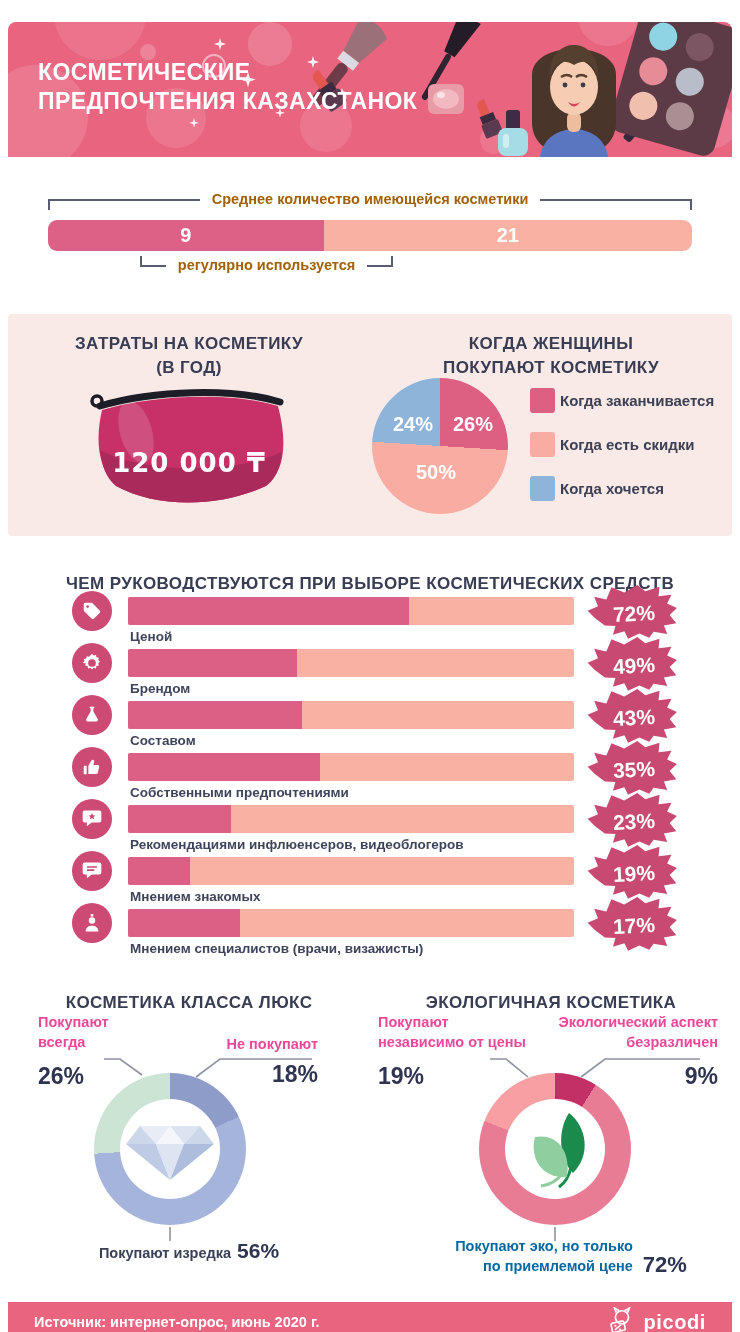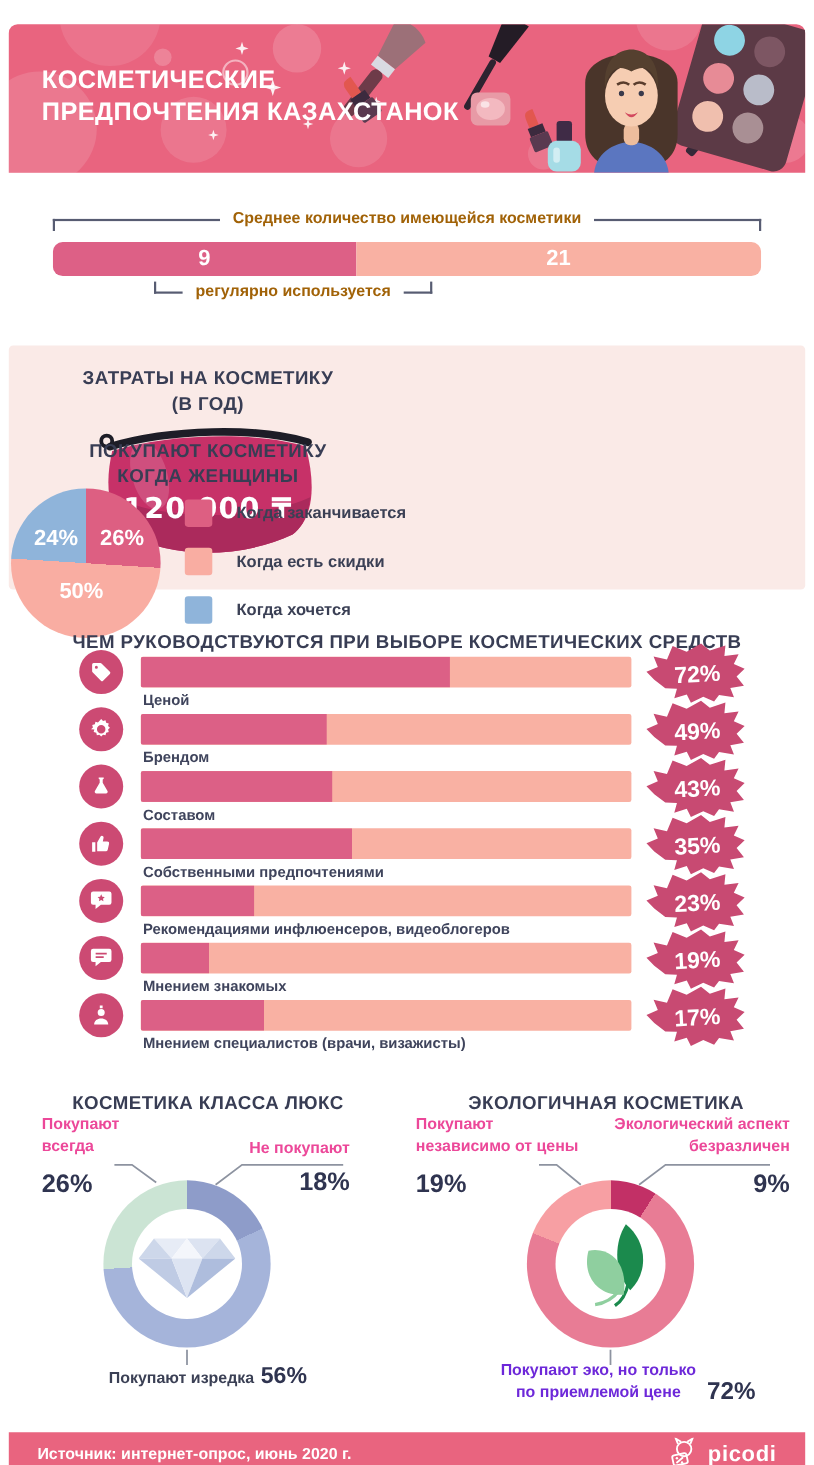--- a/index.html
+++ b/index.html
@@ -20,33 +20,33 @@
   .brk-top .arm-r{border-top:2px solid #575c72;border-right:2px solid #575c72;}
   .brk .lbl{padding:0 12px;font-size:14.5px;font-weight:700;color:#a16207;white-space:nowrap;transform:translateY(-50%);}
   .brk-bottom{left:132px;width:253px;top:99px;}
   .brk-bottom .arm-l{border-bottom:2px solid #575c72;border-left:2px solid #575c72;}
   .brk-bottom .arm-r{border-bottom:2px solid #575c72;border-right:2px solid #575c72;}
   .brk-bottom .lbl{transform:translateY(1px);}
   .avg-bar{position:absolute;left:40px;right:40px;top:63px;height:31px;display:flex;border-radius:9px;overflow:hidden;}
   .avg-seg{display:flex;align-items:center;justify-content:center;color:#fff;font-weight:800;font-size:20px;}
 
   
-  .panel{height:222px;background:#faeae7;border-radius:4px;display:flex;flex-direction:column;}
+  .panel{height:222px;background:#faeae7;border-radius:4px;display:flex;}
   .panel-left,.panel-right{width:362px;position:relative;}
   .sec-title{font-size:17px;font-weight:800;letter-spacing:.4px;color:#383d54;line-height:1.4;text-align:center;}
   .panel .sec-title{padding-top:18px;}
   .bag{position:absolute;left:76px;top:52px;width:210px;height:158px;}
   .bag-amount{position:absolute;left:0;right:0;top:82px;text-align:center;color:#fff;
     font-family:"DejaVu Sans","Liberation Sans",sans-serif;font-size:26px;font-weight:800;letter-spacing:1px;}
   .pie{position:absolute;left:2px;top:64px;width:136px;height:136px;border-radius:50%;}
   .pie-lbl{position:absolute;transform:translate(-50%,-50%);color:#fff;font-size:20px;font-weight:800;text-align:center;}
   .legend{position:absolute;left:160px;top:74px;}
   .legend-row{display:flex;align-items:center;margin-bottom:19px;}
   .legend-swatch{width:25px;height:25px;border-radius:3px;flex:none;}
-  .legend-txt{margin-left:22px;font-size:15px;font-weight:700;color:#3b4055;white-space:nowrap;}
+  .legend-txt{margin-left:5px;font-size:15px;font-weight:700;color:#3b4055;white-space:nowrap;}
 
   
   .criteria{position:relative;height:443px;}
   .criteria-title{position:absolute;top:36px;left:0;right:0;}
   .crows{position:absolute;top:61px;left:0;right:0;}
   .crow{position:relative;height:52px;}
   .crow-icon{position:absolute;left:64px;top:-6px;width:40px;height:40px;border-radius:50%;background:#cc4a73;
     display:flex;align-items:center;justify-content:center;}
   .crow-track{position:absolute;left:120px;top:0;width:446px;height:28px;background:#f9b1a3;border-radius:2px;overflow:hidden;}
   .crow-fill{height:100%;background:#dc6086;}
@@ -68,21 +68,21 @@
   .co-lines{position:absolute;inset:0;pointer-events:none;}
   .lux-donut{left:86px;}
   .eco-donut{left:109px;}
   .lux-tl{left:30px;top:34px;}   .lux-tl-pct{left:30px;top:84px;}
   .lux-tr{right:52px;top:56px;text-align:right;}  .lux-tr-pct{right:52px;top:82px;}
   .lux-b{position:absolute;left:0;right:0;top:260px;text-align:center;font-size:14.5px;font-weight:700;color:#3b4055;}
   .lux-b b{font-size:21px;font-weight:800;color:#2f3450;margin-left:6px;}
   .eco-tl{left:8px;top:34px;}    .eco-tl-pct{left:8px;top:84px;}
   .eco-tr{right:14px;top:34px;text-align:right;}  .eco-tr-pct{right:14px;top:84px;}
   .eco-b{position:absolute;left:40px;right:0;top:258px;display:flex;justify-content:center;align-items:flex-end;gap:10px;}
-  .eco-b .lines{font-size:14.5px;font-weight:700;color:#6d28d9;line-height:1.35;text-align:center;}
+  .eco-b .lines{font-size:14.5px;font-weight:700;color:#0369a1;line-height:1.35;text-align:right;}
   .eco-b b{font-size:22px;font-weight:800;color:#2f3450;line-height:1;}
 
   
   .footer{height:40px;background:#e9647f;border-radius:0 0 8px 8px;margin-bottom:4px;
     display:flex;align-items:center;justify-content:space-between;padding:0 26px;box-sizing:border-box;}
   .footer-src{color:#fff;font-size:14.5px;font-weight:600;}
   .footer-logo{display:flex;align-items:center;gap:8px;}
   .footer-brand{color:#fff;font-size:20px;font-weight:700;letter-spacing:.6px;}
 </style>
 </head>
@@ -237,22 +237,22 @@
           <path d="M16 84 C60 108 150 108 198 86 C196 104 190 114 182 120 C135 142 72 142 32 120 C22 112 18 100 16 84 Z" fill="#ab2a5c"></path>
           <ellipse cx="52" cy="66" rx="16" ry="32" fill="#fff" opacity=".15" transform="rotate(-16 52 66)"></ellipse>
           <path d="M16 40 C70 24 150 22 196 36" stroke="#1d1d27" stroke-width="7" fill="none" stroke-linecap="round"></path>
           <circle cx="13" cy="35" r="5" stroke="#1d1d27" stroke-width="3.5" fill="none"></circle>
         </svg>
         <div class="bag-amount">120 000 ₸</div>
       </div>
     </div>
     <div class="panel-right">
       <div class="sec-title">
+        <div>КОГДА ЖЕНЩИНЫ</div>
         <div>ПОКУПАЮТ КОСМЕТИКУ</div>
-        <div>КОГДА ЖЕНЩИНЫ</div>
       </div>
       <div class="pie" style="background: conic-gradient(rgb(221, 95, 130) 0deg, rgb(221, 95, 130) 93.6deg, rgb(249, 173, 162) 93.6deg, rgb(249, 173, 162) 273.6deg, rgb(143, 180, 218) 273.6deg, rgb(143, 180, 218) 360deg);">
         <span class="pie-lbl" style="left:101px;top:46px">26%</span>
         <span class="pie-lbl" style="left:64px;top:94px">50%</span>
         <span class="pie-lbl" style="left:41px;top:46px">24%</span>
       </div>
       <div class="legend">
         <div class="legend-row">
           <div class="legend-swatch" style="background: rgb(221, 95, 130);"></div>
           <div class="legend-txt">Когда заканчивается</div>

